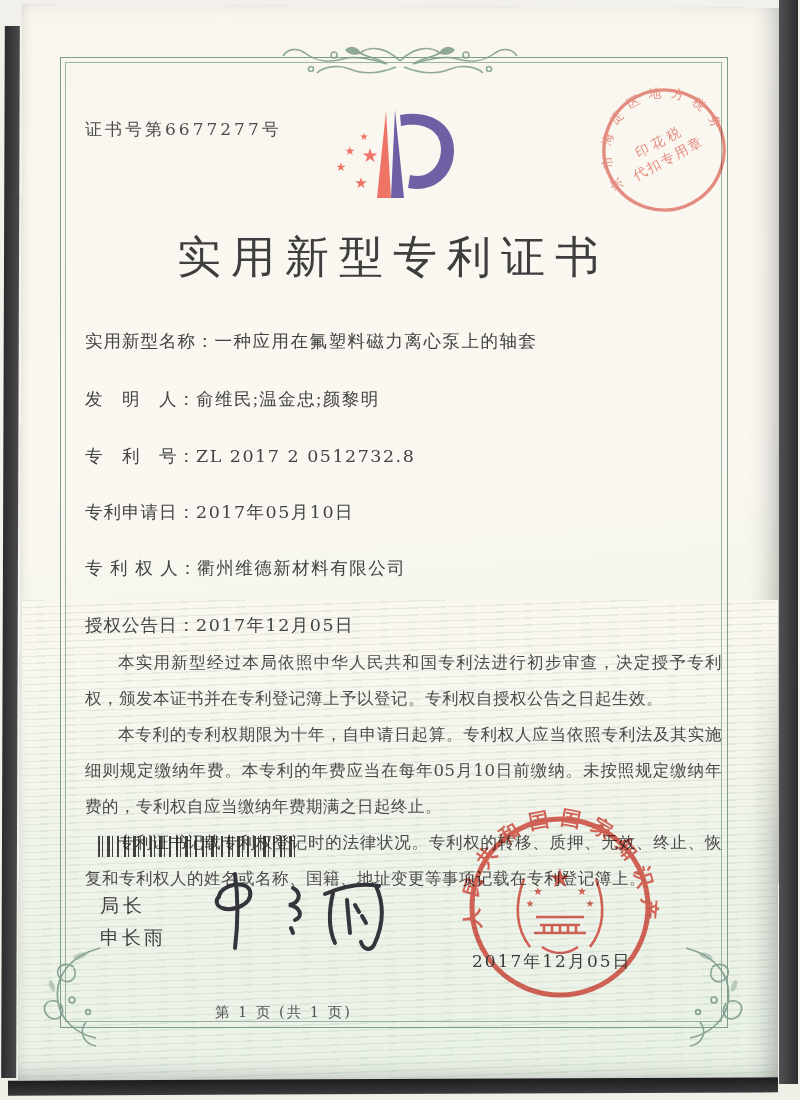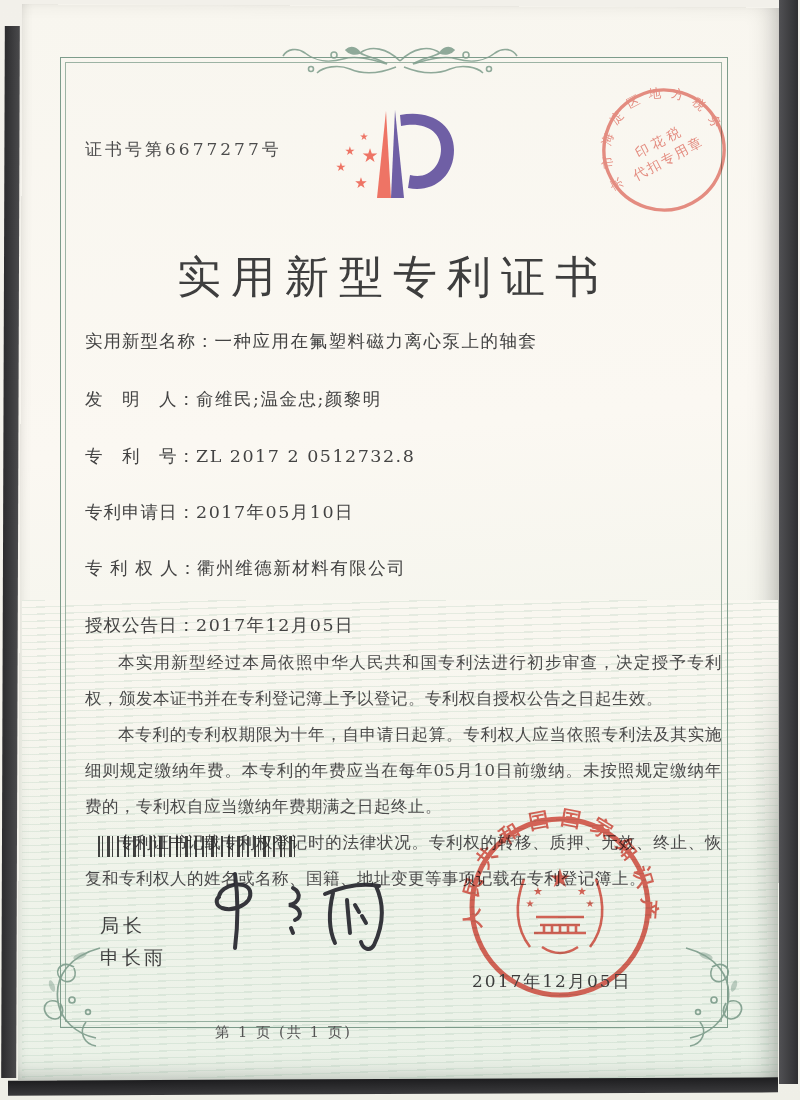--- a/index.html
+++ b/index.html
@@ -21,21 +21,21 @@
   .wavesfade{position:absolute;left:22px;top:600px;width:756px;height:240px;
          background:linear-gradient(#f9f7f0 10%,rgba(249,247,240,0) 100%);}
   
   .edge{position:absolute;background:#3a3a3c;}
   .edge.left{left:3px;top:26px;width:15px;height:1052px;background:linear-gradient(90deg,#2c2c2e,#4a4a4c);transform:rotate(.2deg);}
   .edge.right{left:779px;top:0;width:19px;height:1084px;background:linear-gradient(90deg,#515154,#2f2f31);}
   .edge.bottom{left:8px;top:1079px;width:770px;height:15px;background:linear-gradient(#1d1d1f,#3a3a3c);transform:rotate(-.25deg);}
   
   .border-outer{position:absolute;left:60px;top:57px;width:666px;height:969px;border:1.6px solid var(--green);}
   .border-inner{position:absolute;left:65px;top:62px;width:655px;height:958px;border:1px solid var(--green);opacity:.75;}
-  .txt{position:absolute;color:var(--ink);margin-top:20px;}
+  .txt{position:absolute;color:var(--ink);}
   .certno{left:85px;top:118px;font-size:17px;letter-spacing:3px;color:#4c4c4c;}
   .title{left:60px;top:228px;width:666px;text-align:center;font-size:44px;letter-spacing:10px;color:#3e3e3e;}
   .fieldrow{position:absolute;left:85px;width:630px;font-size:17.5px;color:#434343;white-space:pre;}
   .fieldrow .flabel{letter-spacing:1px;}
   .fieldrow .fvalue{letter-spacing:1.5px;}
   .bodytext{position:absolute;left:85px;top:645px;width:637px;font-size:16.5px;line-height:36px;color:#4a4a4a;}
   .bodytext p{margin:0;text-indent:2em;text-align:justify;letter-spacing:.5px;}
   .barcode{position:absolute;left:98px;top:836px;width:198px;height:21px;opacity:.85;
     background:repeating-linear-gradient(90deg,#222 0 2px,transparent 2px 4px,#222 4px 5px,transparent 5px 9px,
     #222 9px 12px,transparent 12px 14px,#222 14px 15px,transparent 15px 19px,#222 19px 21px,transparent 21px 26px);}
@@ -110,21 +110,21 @@
       <text x="31" y="80" font-size="15" text-anchor="middle">★</text>
     </g>
     <polygon points="56,3 47,90 61,90" style="fill:var(--logo_red)"></polygon>
     <polygon points="65,2 61,90 74,90" style="fill:var(--logo_purple)"></polygon>
     <path style="fill:var(--logo_purple)" d="M70,7 C101,1 124,17 124,42 C124,69 103,85 78,80 L80,67 C99,72 111,57 111,41 C111,23 94,13 71,18 Z"></path>
   </svg>
 
   <div class="txt title">实用新型专利证书</div>
 
   <div class="fieldrow" style="top:329px;"><span class="flabel">实用新型名称：</span><span class="fvalue">一种应用在氟塑料磁力离心泵上的轴套</span></div>
-  <div class="fieldrow" style="top:387px;"><span class="flabel">发　明　人：</span><span class="fvalue">俞维民;温金忠;颜黎明</span></div>
+  <div class="fieldrow" style="top:387px;font-family:Liberation Serif, serif;"><span class="flabel">发　明　人：</span><span class="fvalue">俞维民;温金忠;颜黎明</span></div>
   <div class="fieldrow" style="top:444px;"><span class="flabel">专　利　号：</span><span class="fvalue">ZL 2017 2 0512732.8</span></div>
   <div class="fieldrow" style="top:500px;"><span class="flabel">专利申请日：</span><span class="fvalue">2017年05月10日</span></div>
   <div class="fieldrow" style="top:556px;"><span class="flabel">专 利 权 人：</span><span class="fvalue">衢州维德新材料有限公司</span></div>
   <div class="fieldrow" style="top:613px;"><span class="flabel">授权公告日：</span><span class="fvalue">2017年12月05日</span></div>
 
   <div class="bodytext">
     <p>本实用新型经过本局依照中华人民共和国专利法进行初步审查，决定授予专利权，颁发本证书并在专利登记簿上予以登记。专利权自授权公告之日起生效。</p>
     <p>本专利的专利权期限为十年，自申请日起算。专利权人应当依照专利法及其实施细则规定缴纳年费。本专利的年费应当在每年05月10日前缴纳。未按照规定缴纳年费的，专利权自应当缴纳年费期满之日起终止。</p>
     <p>专利证书记载专利权登记时的法律状况。专利权的转移、质押、无效、终止、恢复和专利权人的姓名或名称、国籍、地址变更等事项记载在专利登记簿上。</p>
   </div>

